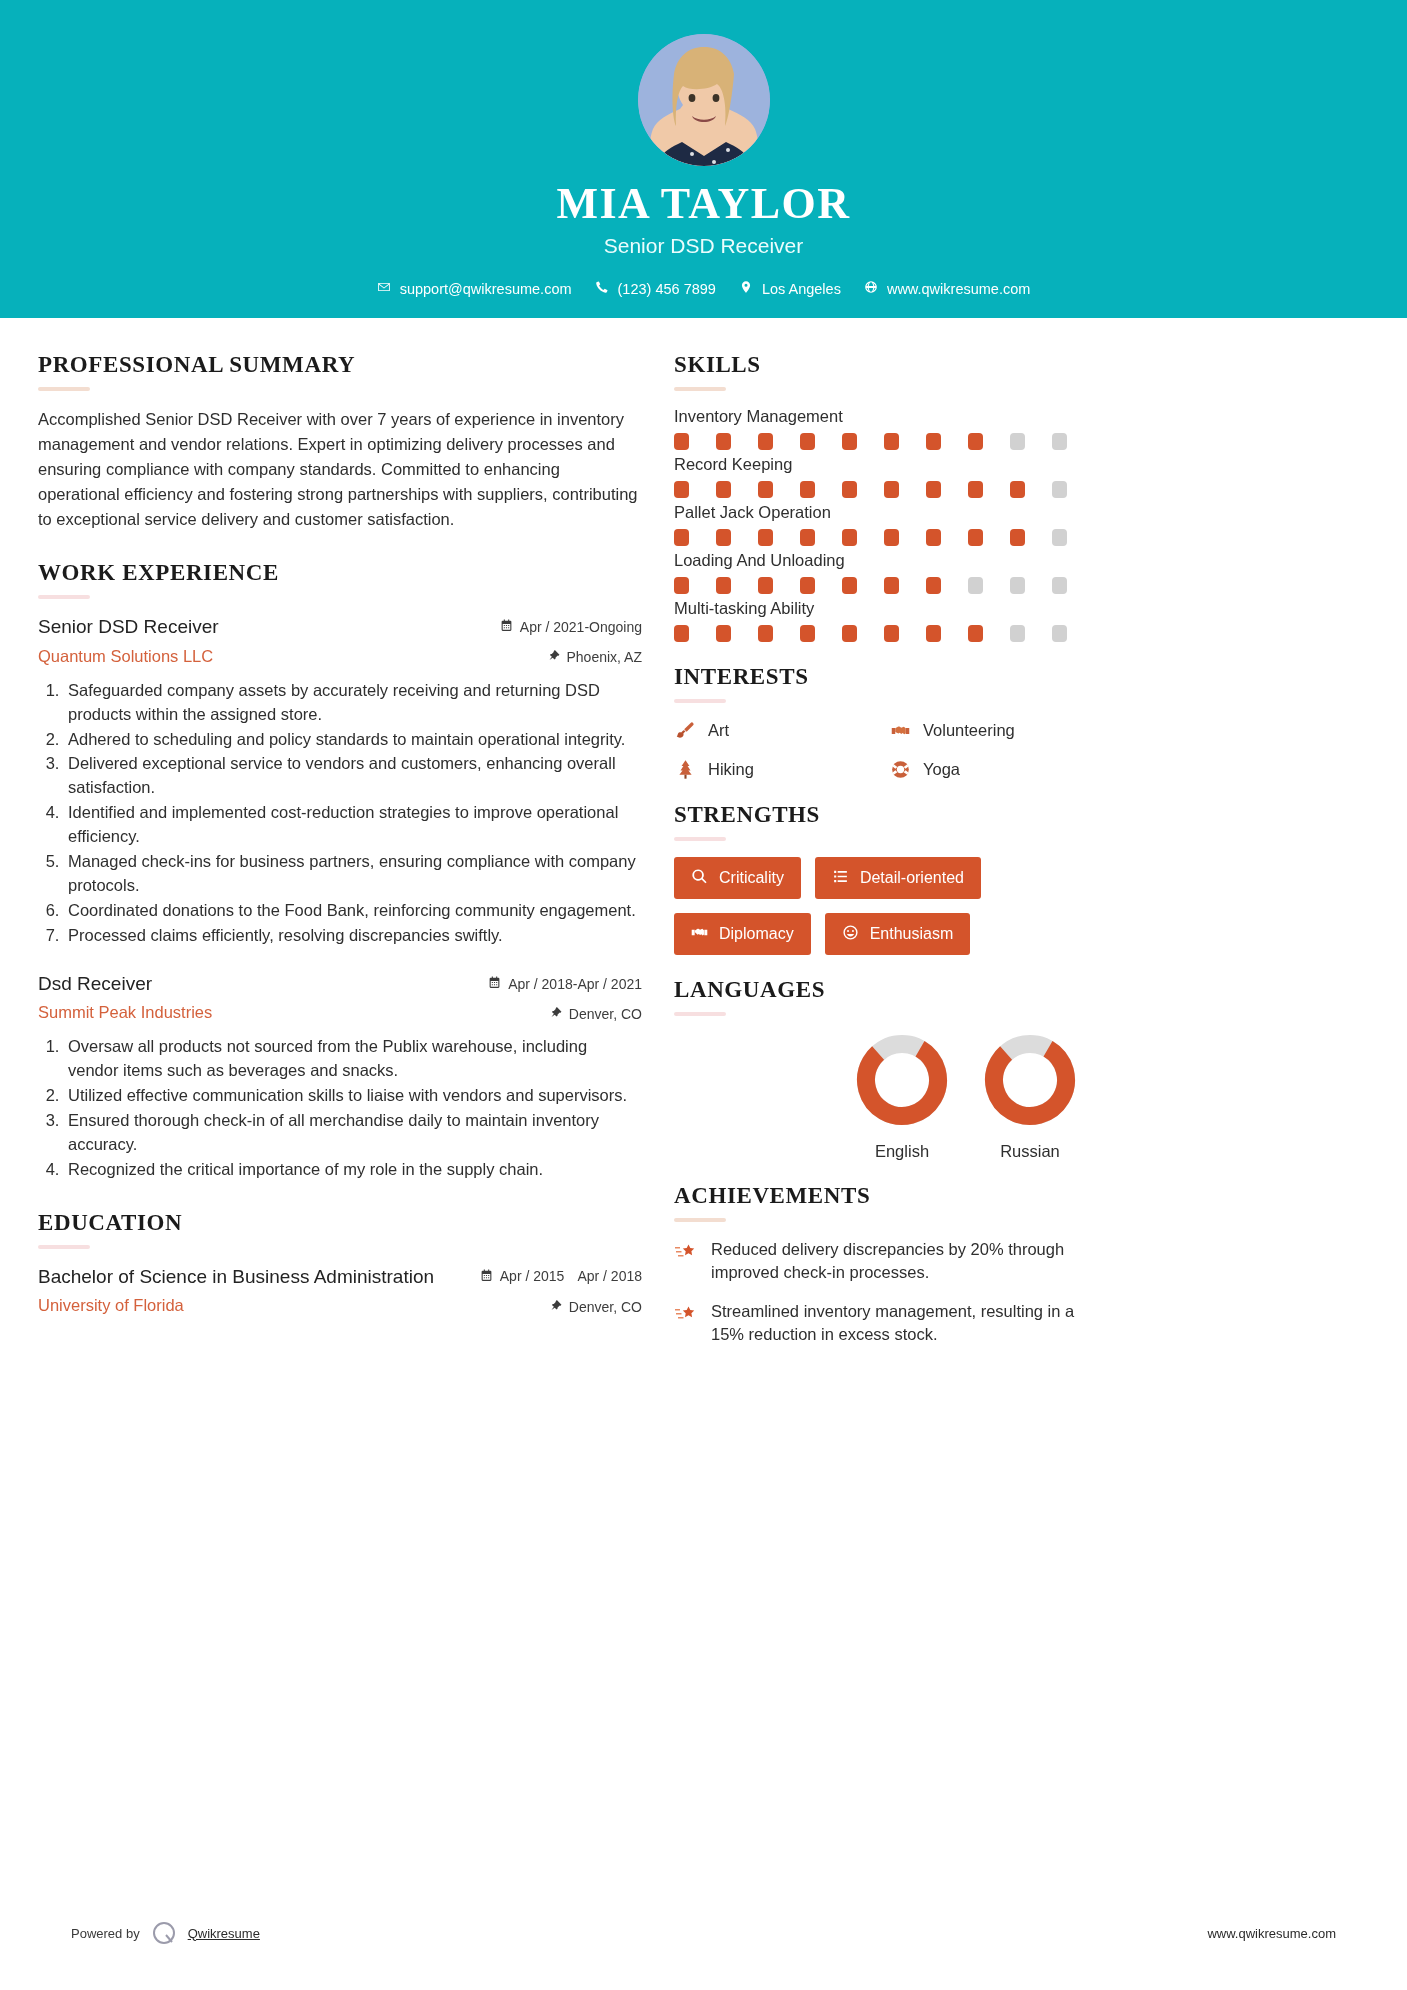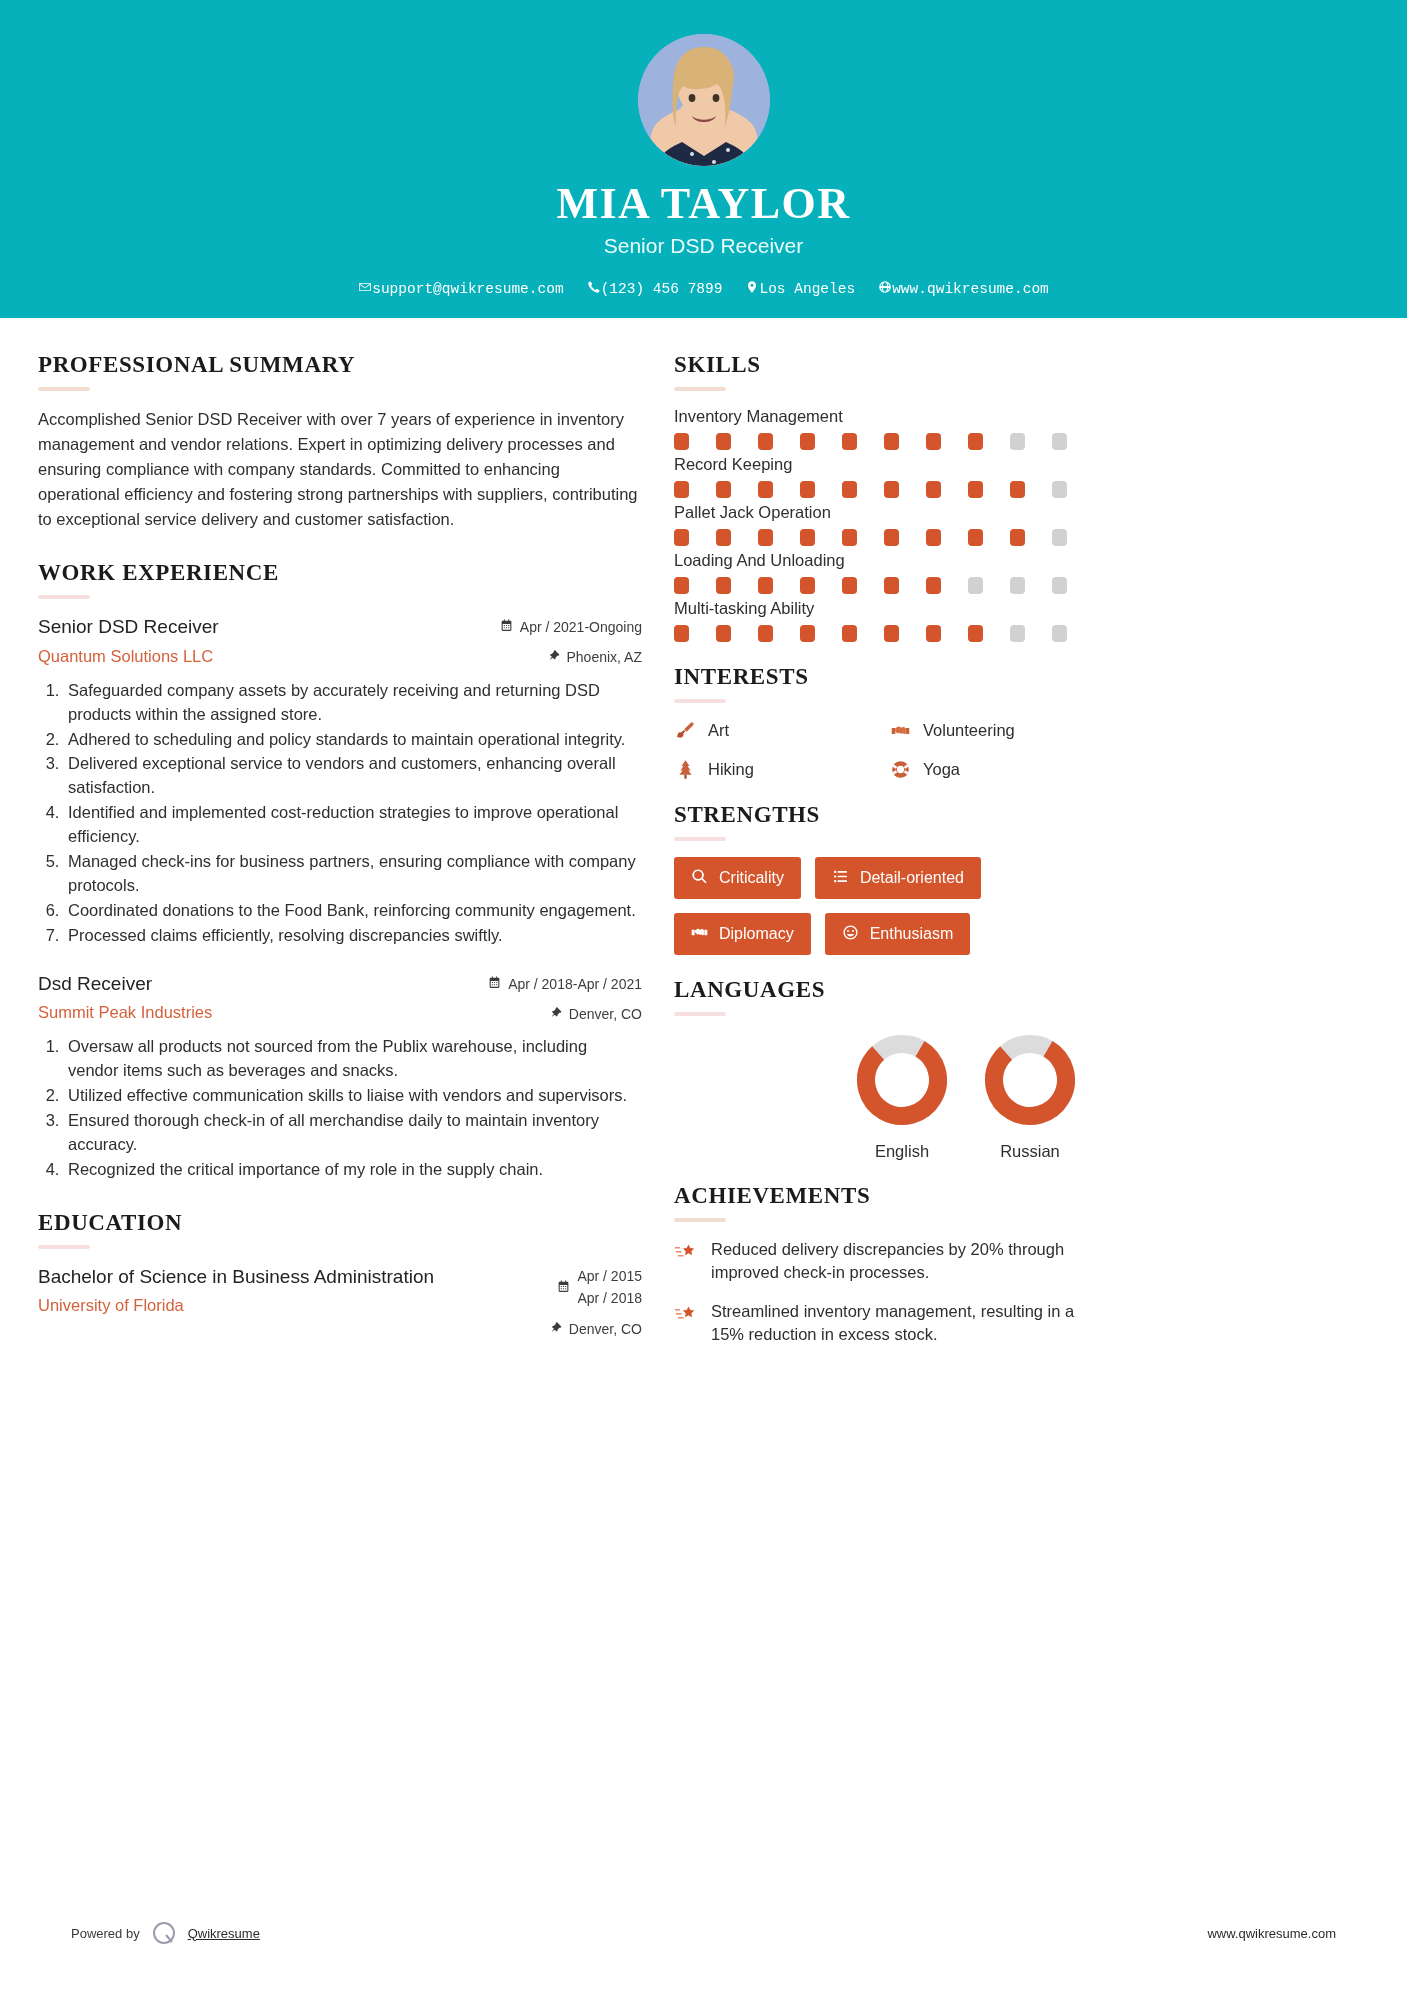--- a/index.html
+++ b/index.html
@@ -44,21 +44,21 @@
   }
   .contact {
     margin-top: 22px;
     display: flex;
     justify-content: center;
     align-items: center;
     gap: 7px;
     font-size: 14.5px;
     color: #ffffff;
   }
-  .contact .c-item { display: inline-flex; align-items: center; padding: 0 8px; font-family: Liberation Mono, monospace; }
+  .contact .c-item { display: inline-flex; align-items: center; gap: 9px; padding: 0 8px; }
   .contact svg { width: 14px; height: 14px; fill: #ffffff; flex: none; }
 
   
   .content {
     display: flex;
     padding: 34px 38px 0 38px;
     gap: 32px;
   }
   .col-left { width: 604px; flex: none; }
   .col-right { width: 420px; flex: none; }
@@ -91,21 +91,21 @@
   .entry-left { max-width: 400px; }
   .entry-title { font-size: 19px; color: #232323; line-height: 1.28; }
   .entry-org { font-size: 16.5px; color: #d4613c; margin-top: 7px; }
   .entry-meta { text-align: right; padding-top: 4px; }
   .meta-line {
     display: flex; align-items: center; justify-content: flex-end;
     gap: 7px; font-size: 14px; color: #3d3d3d; white-space: nowrap;
   }
   .meta-line + .meta-line { margin-top: 14px; }
   .meta-line svg { width: 13px; height: 13px; fill: #3c3c3c; flex: none; }
-  .meta-date-split { display:flex; align-items:center; gap:7px;flex-direction:column; }
+  .meta-date-split { display:flex; align-items:center; gap:13px; }
   .meta-stack { display:flex; flex-direction:column; line-height:1.12; text-align:left; }
 
   .entry-list { margin: 13px 0 0 0; padding-left: 26px; }
   .entry-list li {
     font-size: 16.5px;
     line-height: 1.45;
     color: #2f2f2f;
     margin-bottom: 1px;
     padding-left: 4px;
   }

